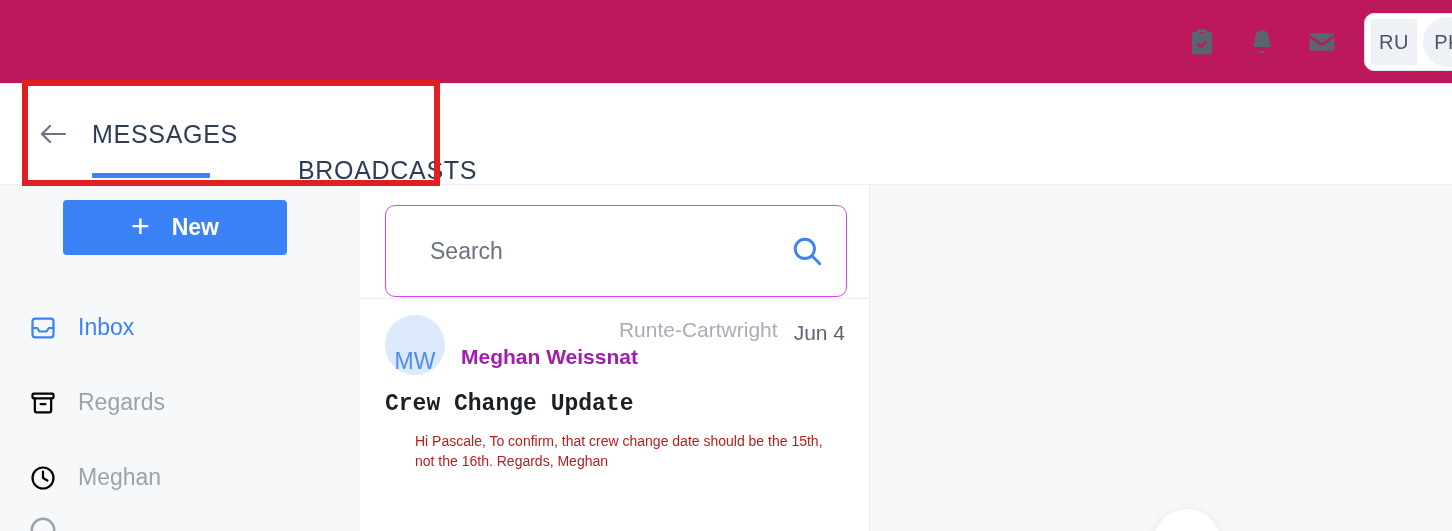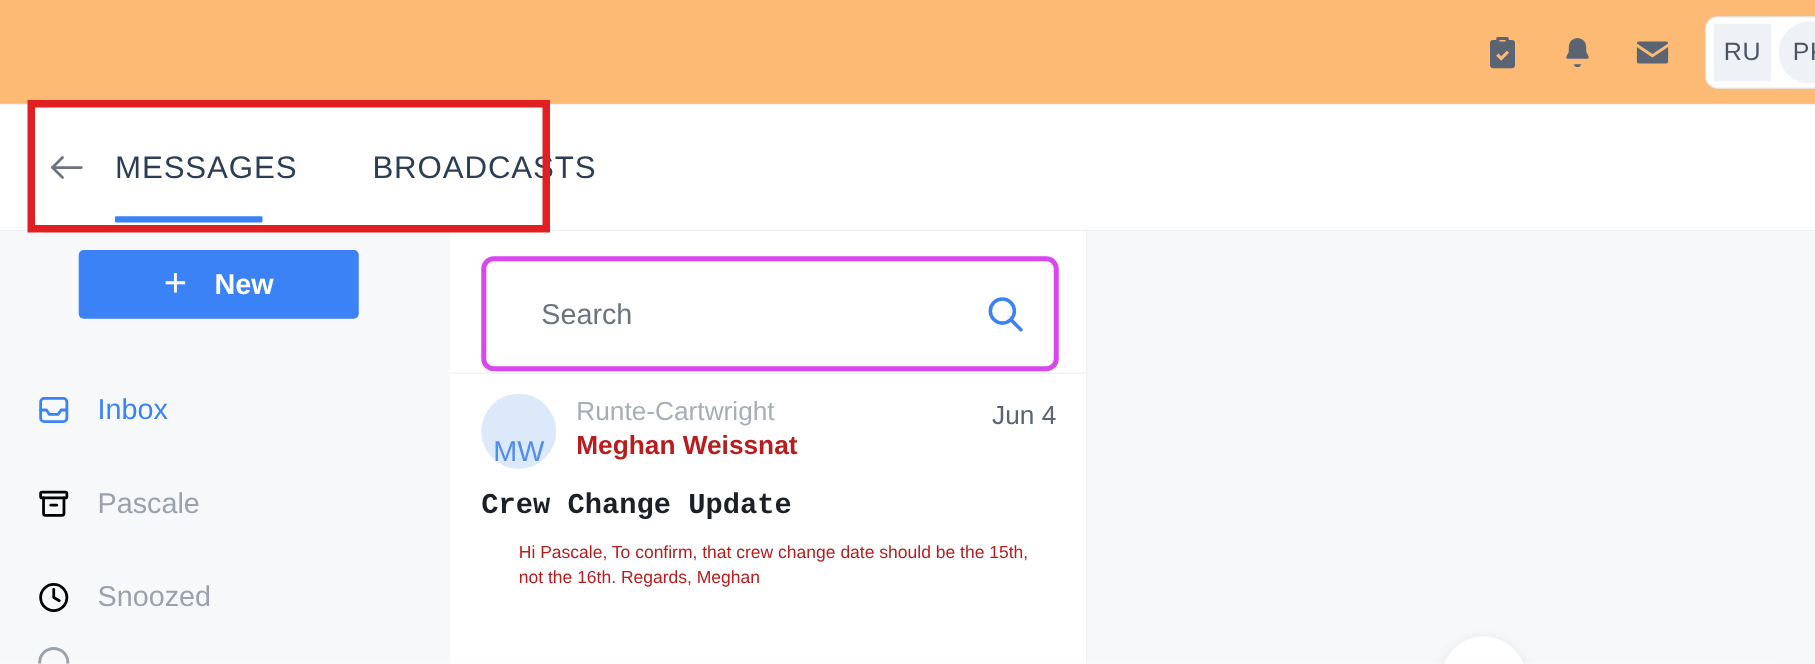--- a/index.html
+++ b/index.html
@@ -20,21 +20,21 @@
     overflow: hidden;
     background: #ffffff;
   }
 
   
   .topbar {
     position: absolute;
     left: 0; top: 0;
     width: 1452px;
     height: 84px;
-    background: #fdba74;
+    background: #be185d;
     border-bottom: 1px solid #eceef1;
     box-sizing: border-box;
   }
   .topbar-right {
     position: absolute;
     right: 0; top: 0;
     height: 84px;
     display: flex;
     align-items: center;
     gap: 0px;
@@ -122,21 +122,21 @@
     display: flex;
     align-items: center;
     padding: 0 24px 0 0;
     margin-right: 36px;
     font-size: 25px;
     letter-spacing: 0.7px;
     color: #2c3e56;
     cursor: pointer;
     box-sizing: border-box;
   }
-  .tab:last-child { margin-right: 0; }
+  .tab:last-child { margin-right: 0; align-items: flex-end; }
   .tab.active::after {
     content: "";
     position: absolute;
     left: 0;
     bottom: 7px;
     width: 118px;
     height: 5px;
     background: #3b82f6;
     border-radius: 1px;
   }
@@ -236,21 +236,21 @@
   .search-wrap {
     position: absolute;
     left: 25px; top: 20px;
     width: 462px;
     height: 92px;
     box-sizing: border-box;
   }
   .search-box {
     width: 462px;
     height: 92px;
-    border: 4px solid #d946ef;
+    border: 1px solid #d946ef;
     border-radius: 10px;
     background: #ffffff;
     box-sizing: border-box;
     display: flex;
     align-items: center;
     padding: 0 22px 0 42px;
     position: relative;
   }
   .search-input {
     border: none;
@@ -301,24 +301,25 @@
     display: flex;
     align-items: flex-end;
     justify-content: center;
     flex: none;
   }
   .msg-names { flex: 1; min-width: 0; padding-top: 2px;}
   .msg-org {
     font-size: 21px;
     color: #a7adb7;
     line-height: 1.25;
+    text-align: right;
   }
   .msg-sender {
     font-size: 21px;
-    color: #b91c1c;
+    color: #a21caf;
     font-weight: bold;
     line-height: 1.3;
   }
   .msg-date {
     font-size: 21px;
     color: #5b6472;
     flex: none;
     padding-top: 6px;
   }
   .msg-subject {
@@ -450,31 +451,31 @@
         </div>
 
         <div class="nav-item">
           <span class="nav-icon">
             <svg width="28" height="28" viewBox="0 0 24 24" fill="none" stroke="currentColor" stroke-width="1.9" stroke-linecap="round" stroke-linejoin="round">
               <rect x="3" y="4" width="18" height="4" rx="1"></rect>
               <path d="M5 8v10.5A1.5 1.5 0 0 0 6.5 20h11a1.5 1.5 0 0 0 1.5-1.5V8"></path>
               <line x1="10" y1="13" x2="14" y2="13"></line>
             </svg>
           </span>
-          <span class="nav-label">Pascale</span>
+          <span class="nav-label">Regards</span>
         </div>
 
         <div class="nav-item">
           <span class="nav-icon">
             <svg width="28" height="28" viewBox="0 0 24 24" fill="none" stroke="currentColor" stroke-width="1.9" stroke-linecap="round" stroke-linejoin="round">
               <circle cx="12" cy="12" r="9"></circle>
               <polyline points="12,6.5 12,12 15.8,14.2"></polyline>
             </svg>
           </span>
-          <span class="nav-label">Snoozed</span>
+          <span class="nav-label">Meghan</span>
         </div>
 
       </div>
 
       <div class="nav-partial">
         <svg width="30" height="30" viewBox="0 0 24 24" fill="none" stroke="currentColor" stroke-width="1.9">
           <circle cx="12" cy="12" r="9"></circle>
         </svg>
       </div>
 

